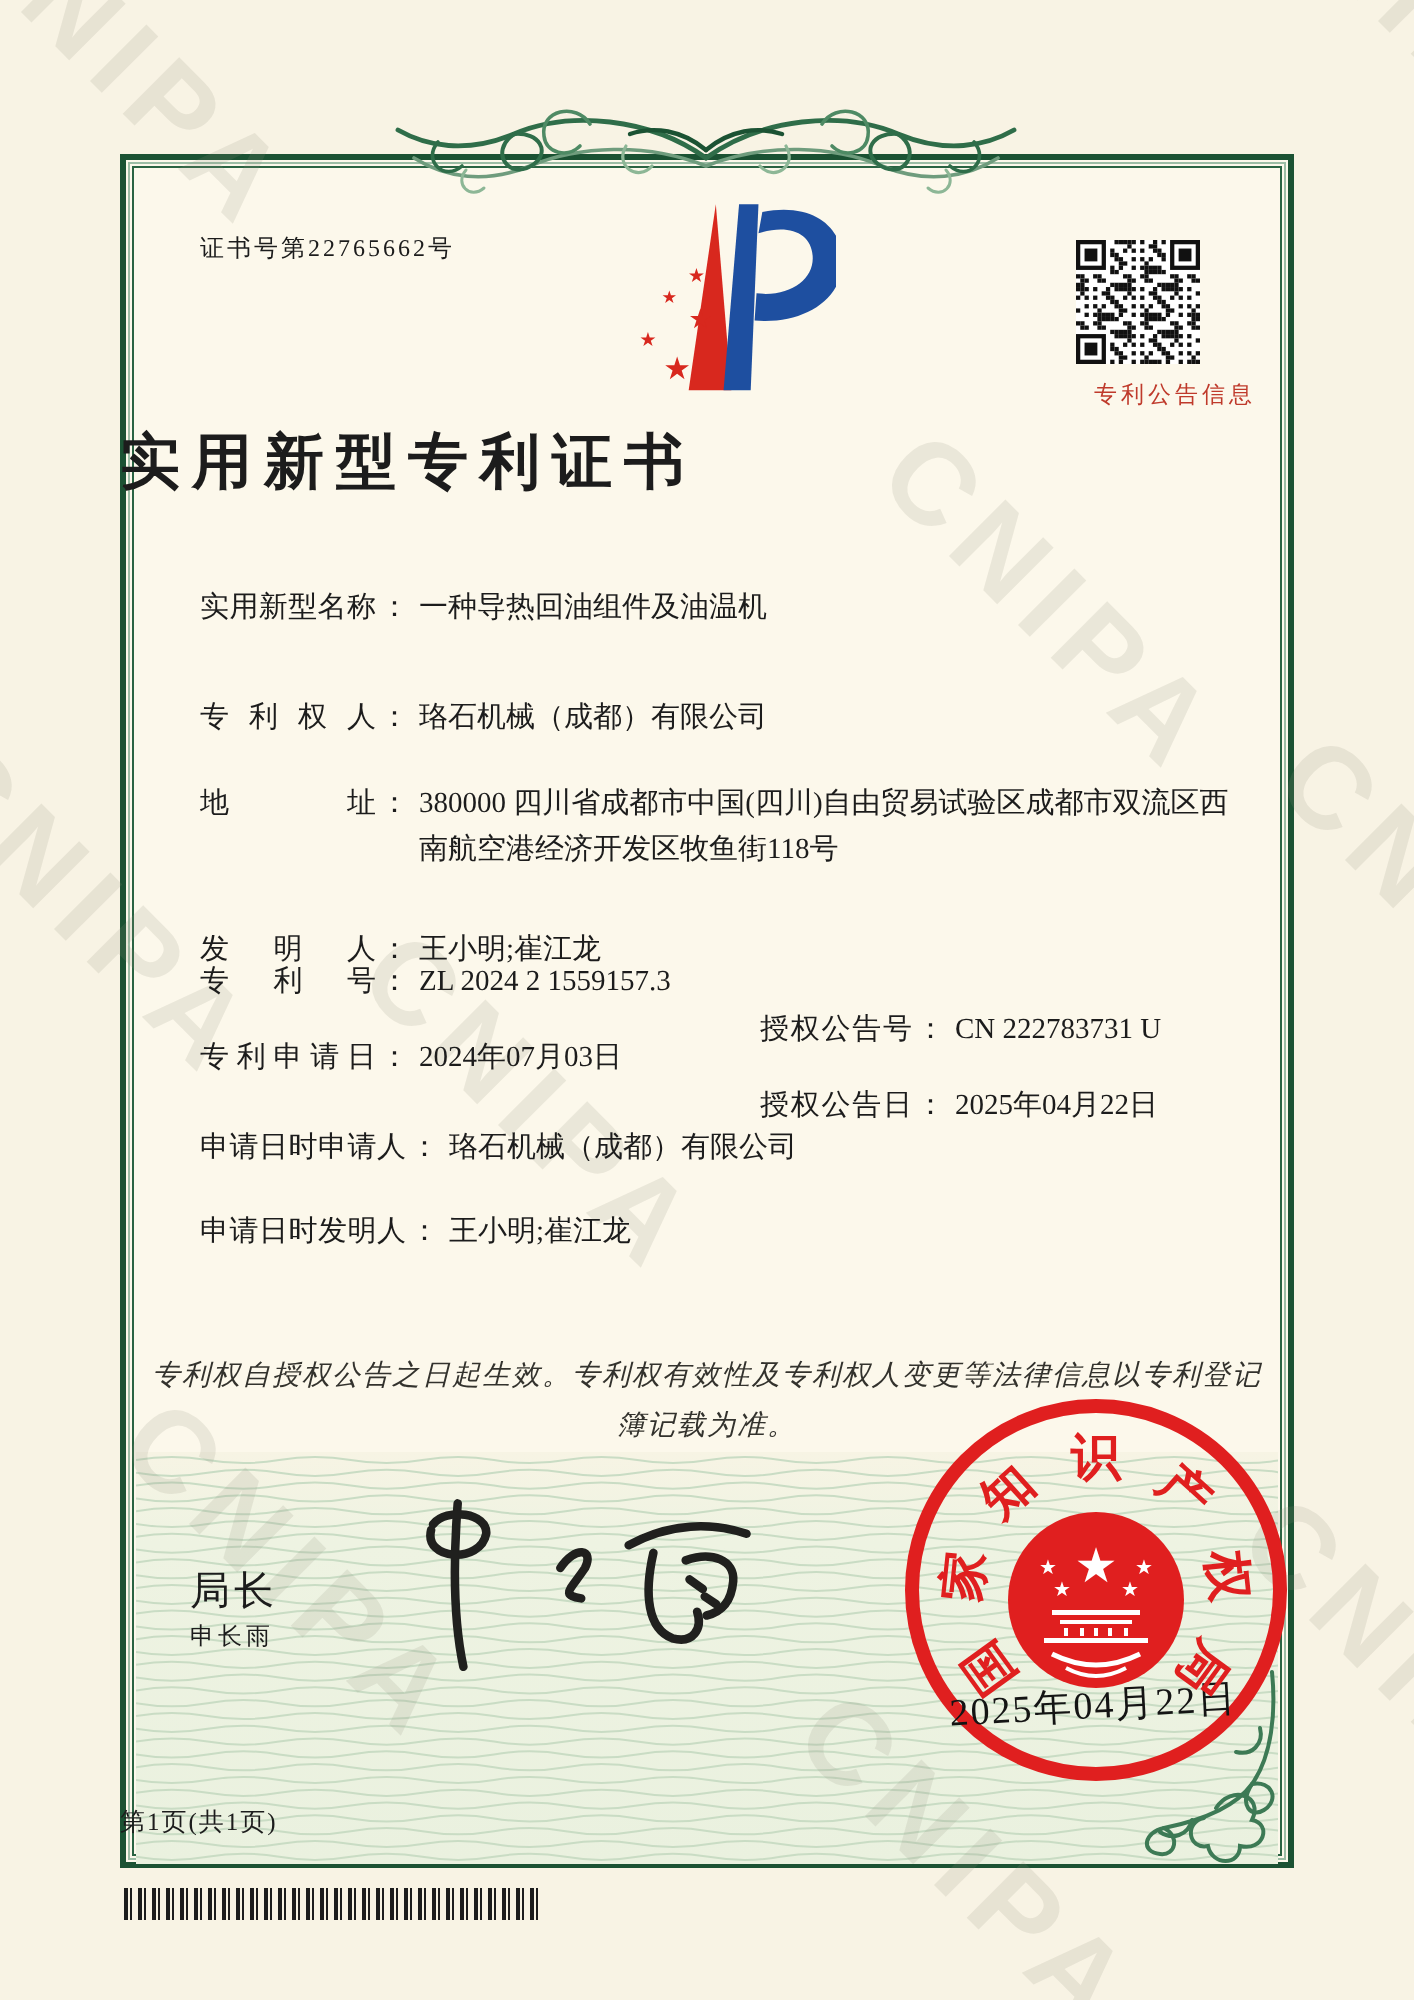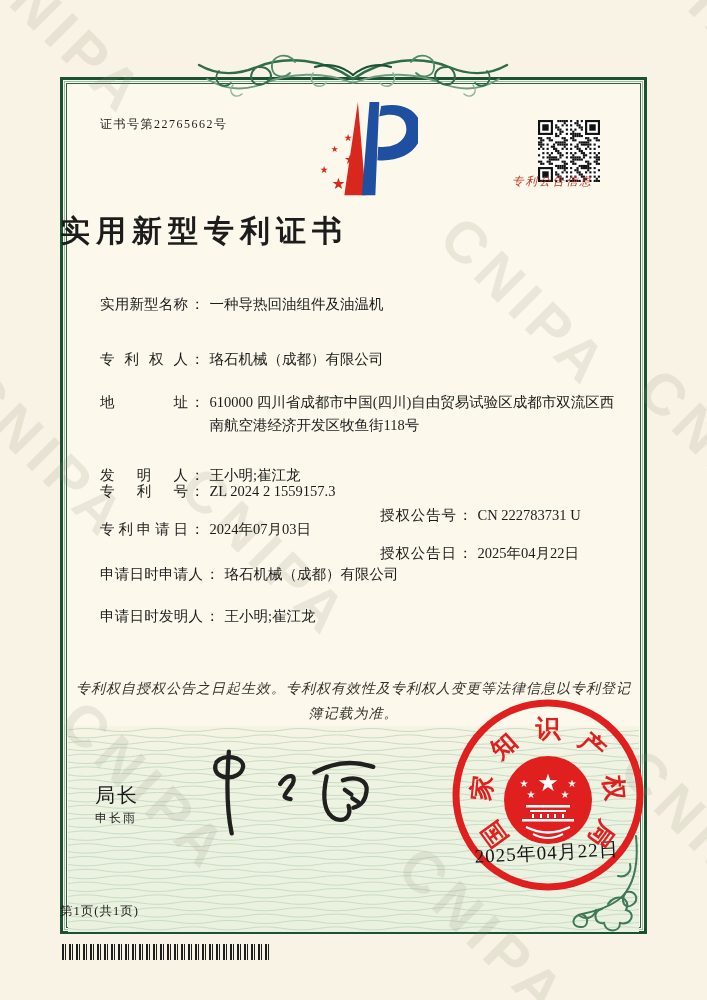--- a/index.html
+++ b/index.html
@@ -36,22 +36,22 @@
     position:absolute;left:68px;top:726px;width:571px;height:206px;z-index:2;
     background:linear-gradient(180deg,#f7f4e4 0%,#eef3e2 22%,#eaf1df 100%);
   }
   .wave{fill:none;stroke:#c9dcc4;stroke-width:1;}
 
   
   .certno{position:absolute;left:100px;top:116px;font-size:12px;letter-spacing:1.5px;z-index:6;text-align:right;}
   .logo{position:absolute;left:292px;top:94px;z-index:6;}
   .qr{position:absolute;left:538px;top:120px;z-index:6;}
   .qrlabel{
-    position:absolute;left:512px;top:174px;width:116px;text-align:left;z-index:6;
-    font-size:11.5px;color:#bf3a2b;letter-spacing:2px;font-style:italic;
+    position:absolute;left:512px;top:190px;width:116px;text-align:right;z-index:6;
+    font-size:11.5px;color:#bf3a2b;letter-spacing:2px;
   }
   .title{
     position:absolute;left:60px;top:211px;width:587px;text-align:left;z-index:6;
     font-size:30px;font-weight:bold;letter-spacing:6px;
   }
 
   
   .row{position:absolute;left:100px;width:515px;display:flex;align-items:flex-start;
        font-size:14.5px;line-height:23px;z-index:6;}
   .flabel{flex:none;width:88px;text-align:justify;text-align-last:justify;}
@@ -490,21 +490,21 @@
   <span class="fvalue">一种导热回油组件及油温机</span>
 </div>
 <div class="row" style="top:348px">
   <span class="flabel">专利权人</span>
     <span class="colon">：</span>
   <span class="fvalue">珞石机械（成都）有限公司</span>
 </div>
 <div class="row" style="top:391px">
   <span class="flabel">地址</span>
     <span class="colon">：</span>
-  <span class="fvalue addr">610000 四川省成都市中国(四川)自由贸易试验区成都市双流区西南航空港经济开发区牧鱼街118号</span>
+  <span class="fvalue addr">380000 四川省成都市中国(四川)自由贸易试验区成都市双流区西南航空港经济开发区牧鱼街118号</span>
 </div>
 <div class="row" style="top:464px">
   <span class="flabel">发明人</span>
     <span class="colon">：</span>
   <span class="fvalue">王小明;崔江龙</span>
 </div>
 
 <div class="pairwrap" style="top:480px">
   <div class="cellA">
     <span class="flabel">专利号</span>

